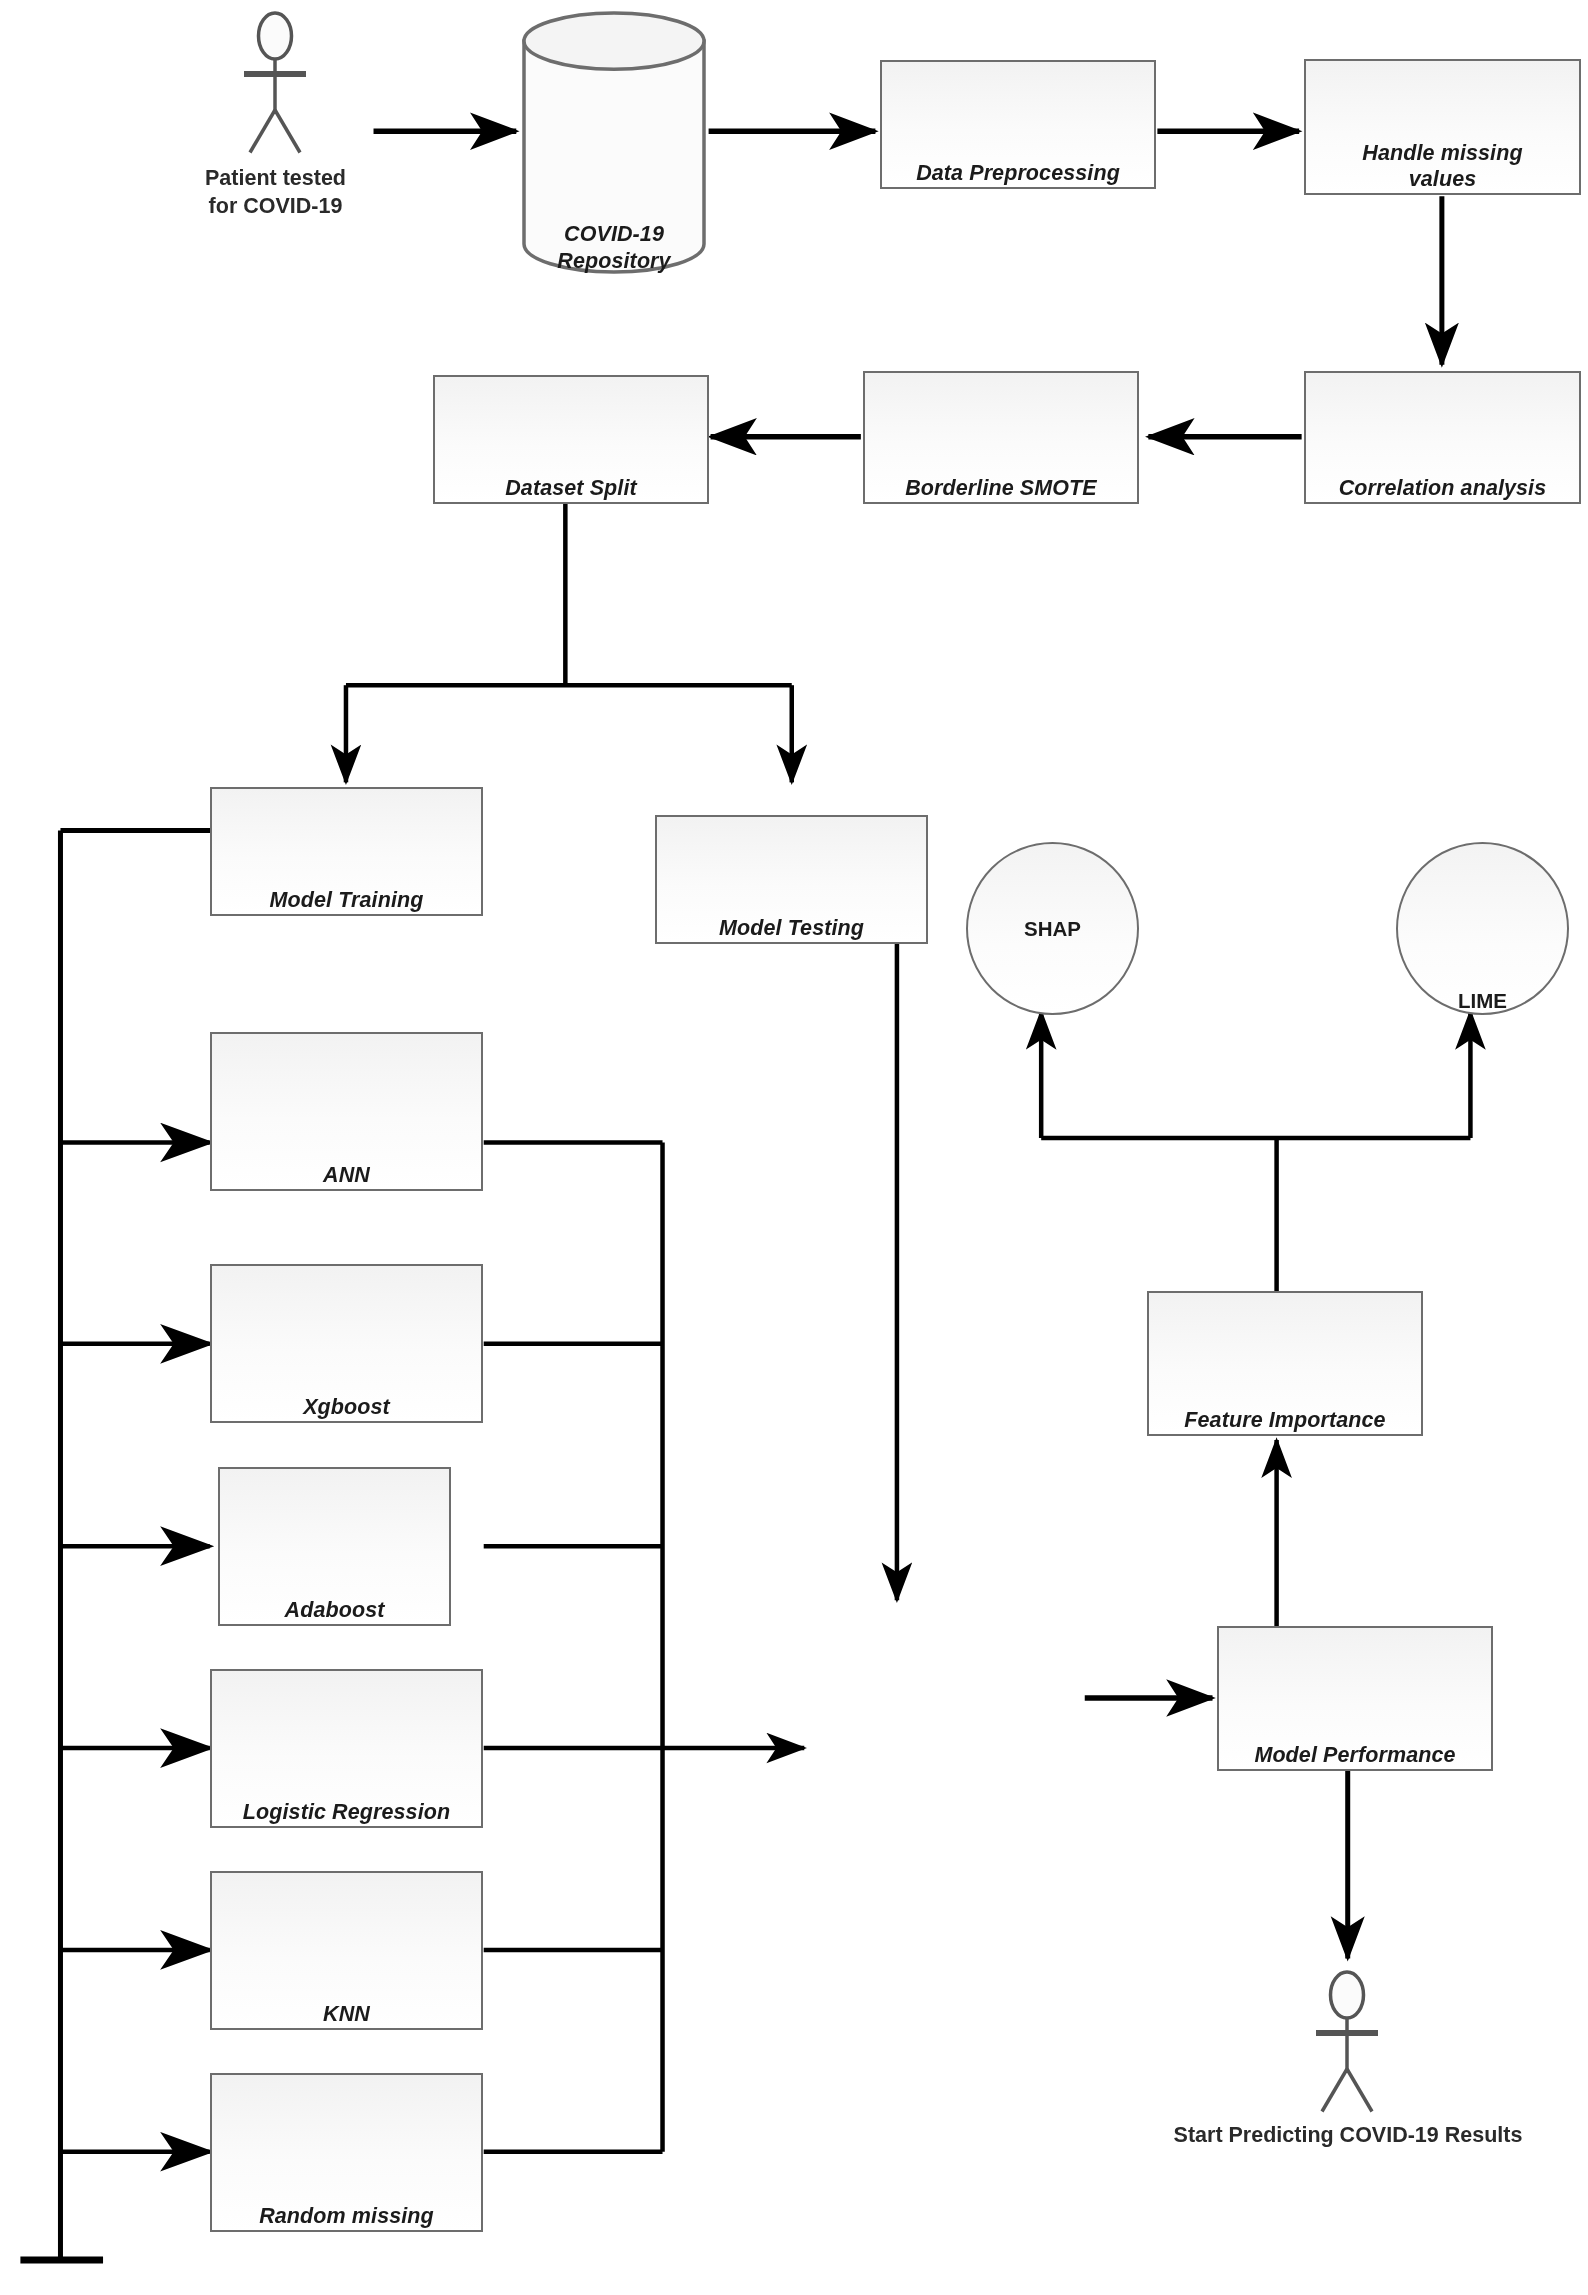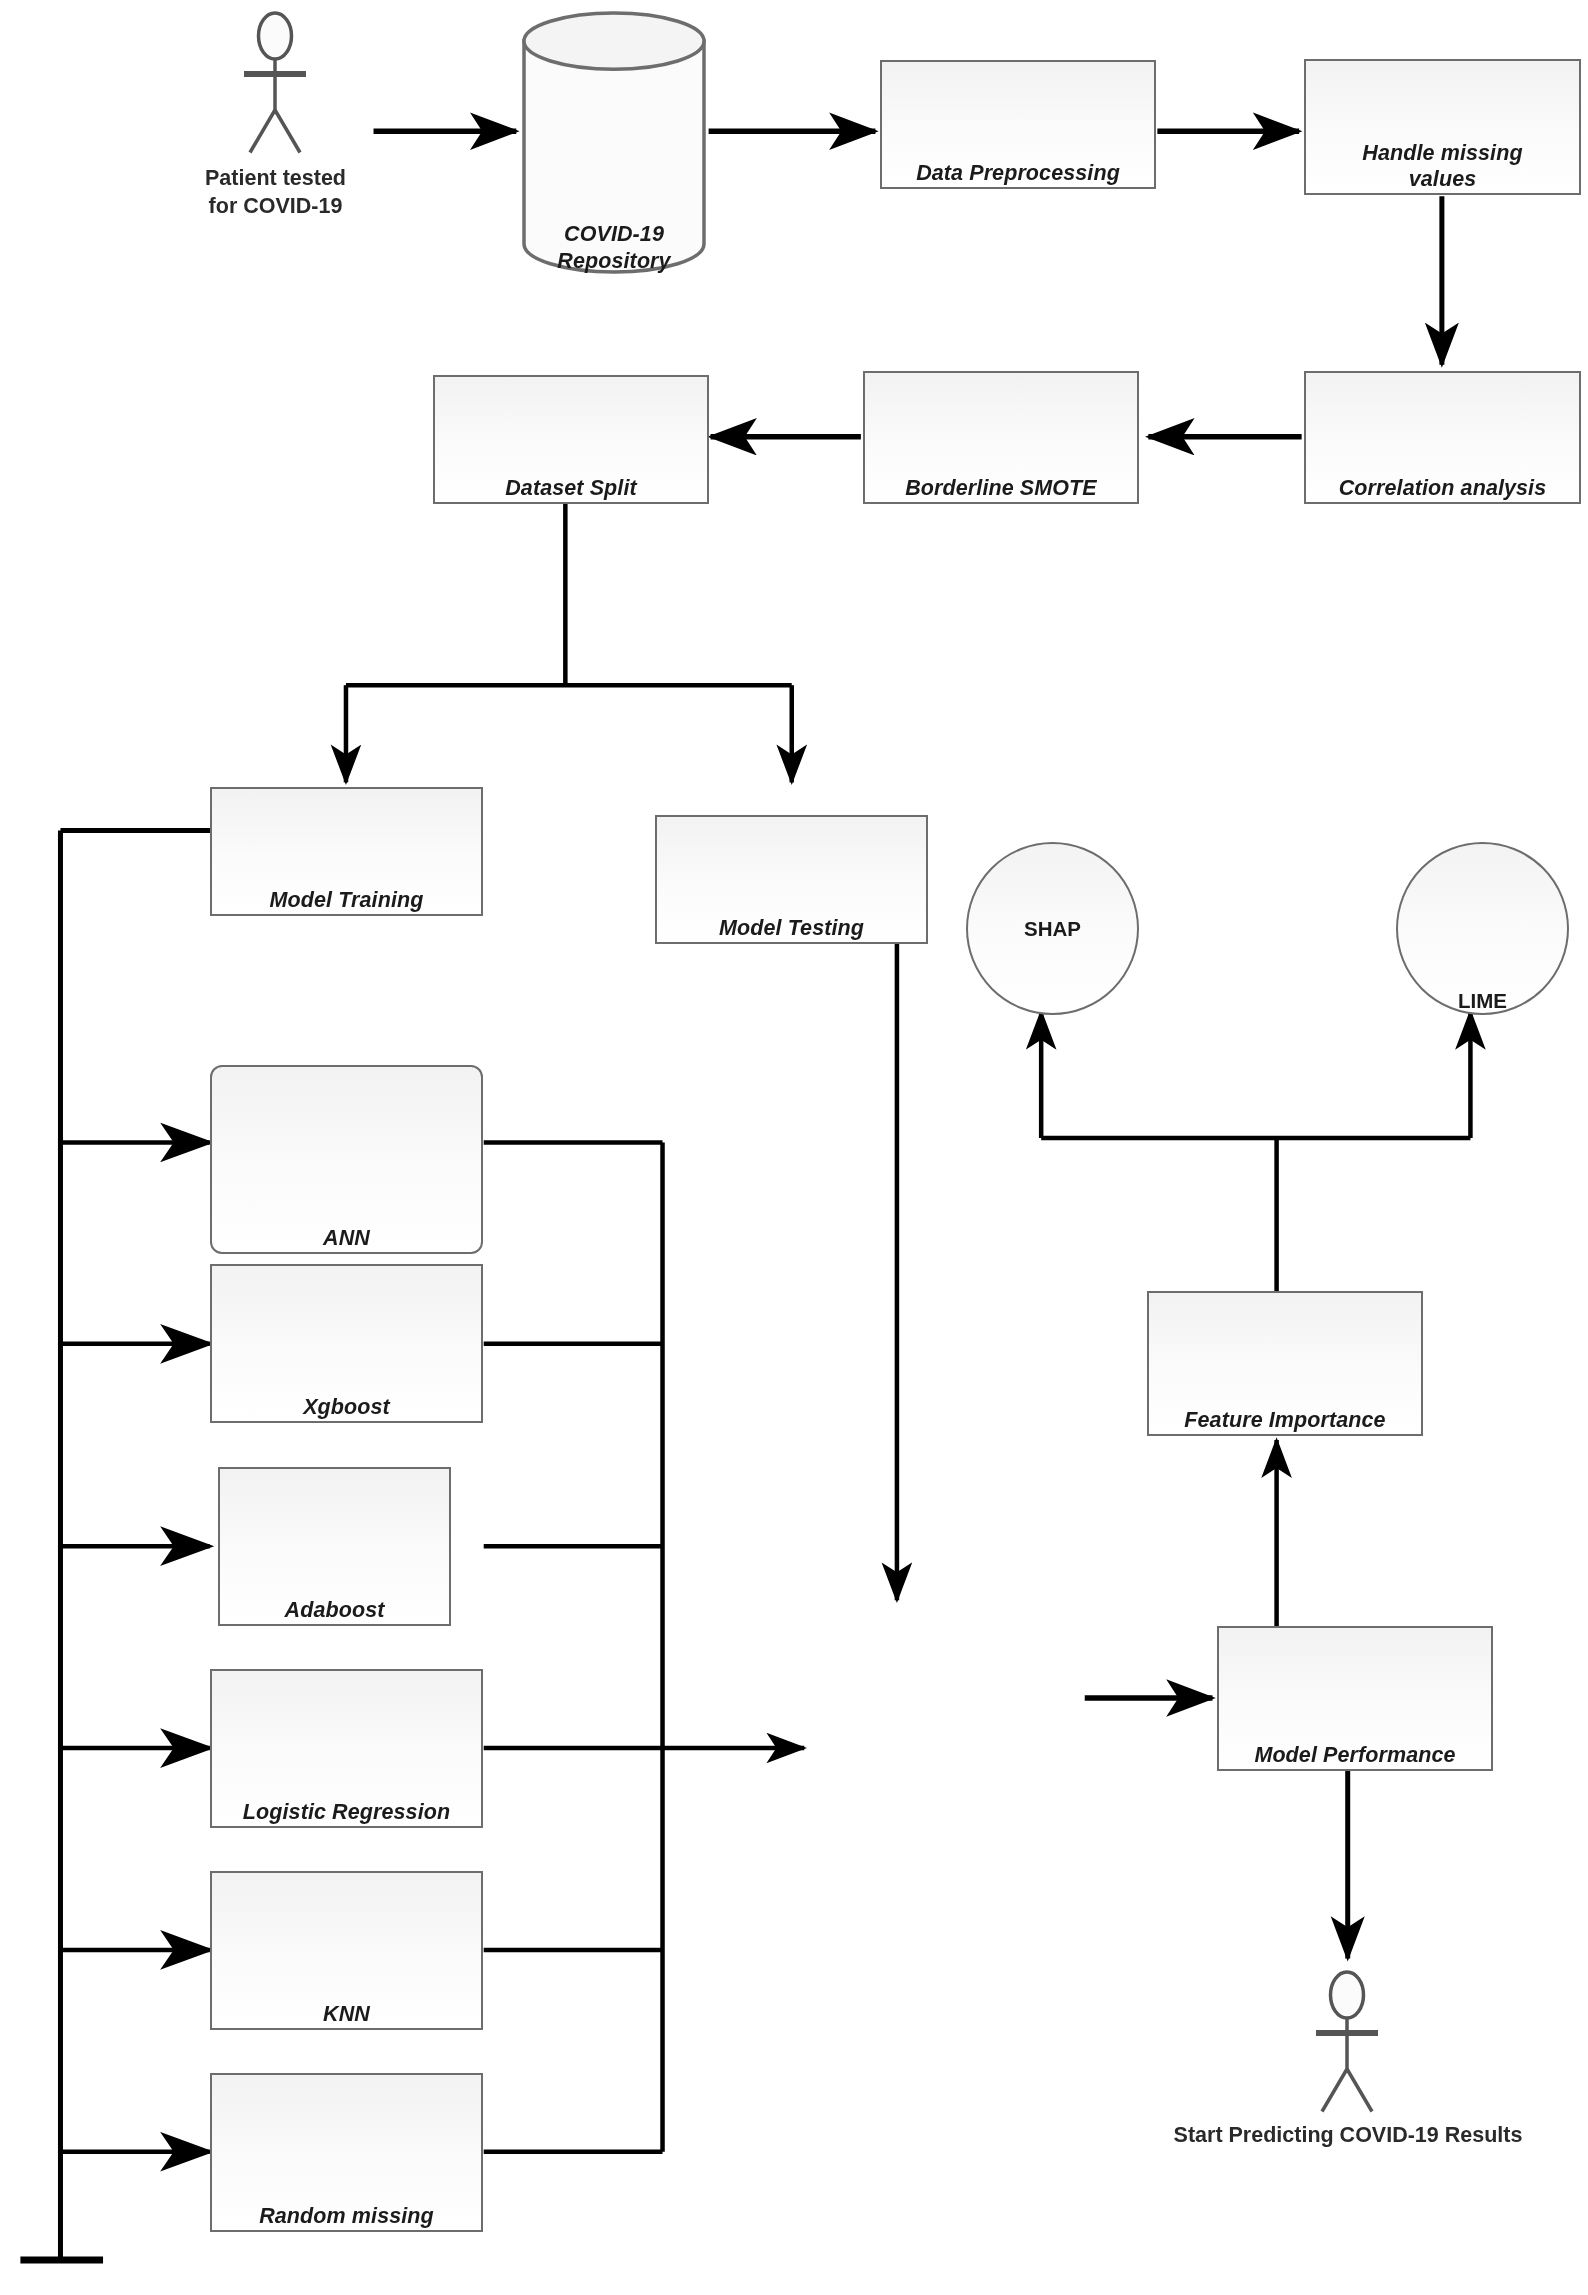--- a/index.html
+++ b/index.html
@@ -208,21 +208,21 @@
   </div>
 
   <div class="circle-node" style="left:966px; top:842px; width:173px; height:173px;">
     <span>SHAP</span>
   </div>
 
   <div class="circle-node" style="left:1396px; top:842px; width:173px; height:173px;align-items:flex-end;">
     <span>LIME</span>
   </div>
 
-  <div class="node" style="left:210px; top:1065px; width:273px; height:189px;border-radius:12px;">
+  <div class="node" style="left:210px; top:1032px; width:273px; height:159px;">
     <span>ANN</span>
   </div>
   <div class="node" style="left:210px; top:1264px; width:273px; height:159px;">
     <span>Xgboost</span>
   </div>
   <div class="node" style="left:210px; top:1467px; width:233px; height:159px;margin-left:8px;">
     <span>Adaboost</span>
   </div>
   <div class="node" style="left:210px; top:1669px; width:273px; height:159px;">
     <span>Logistic Regression</span>

